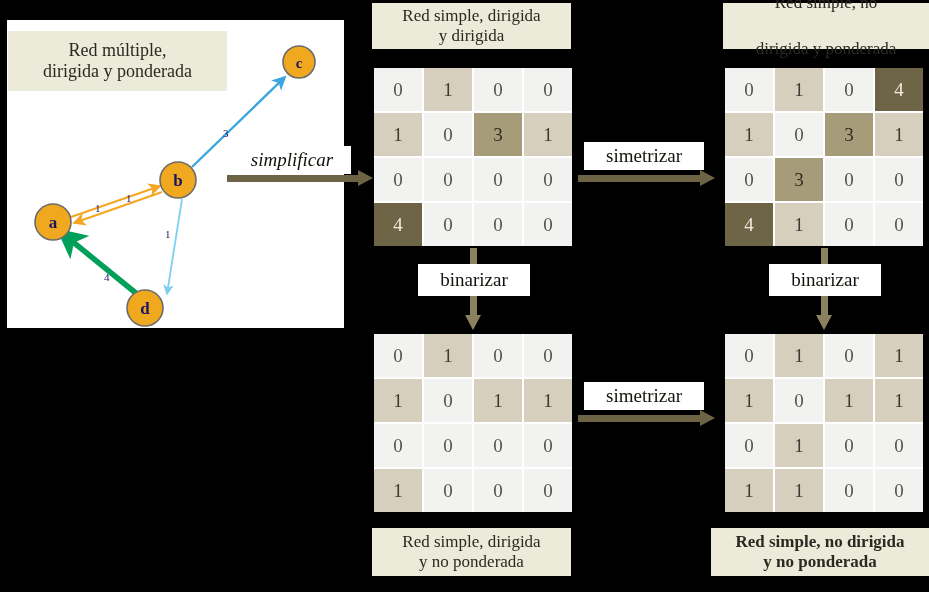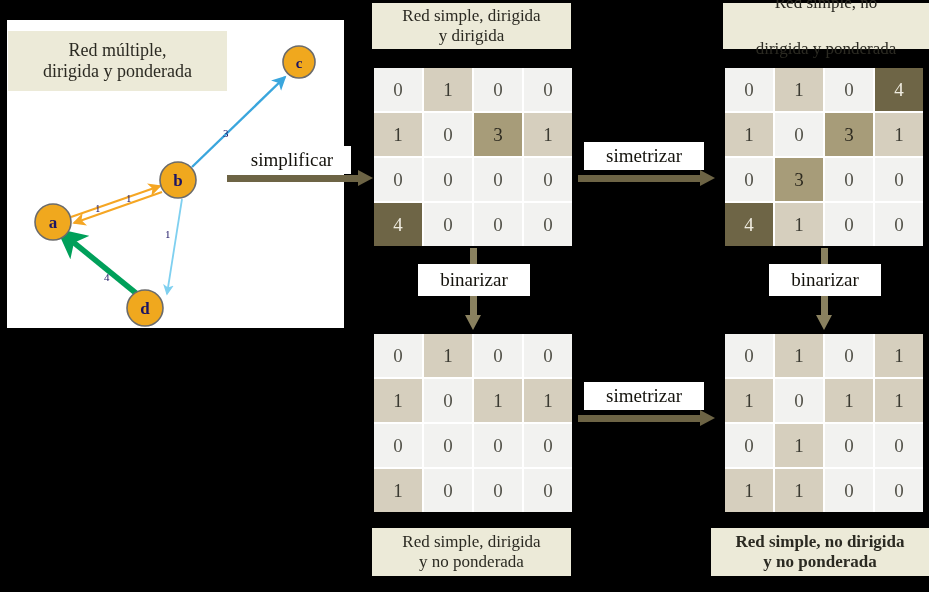--- a/index.html
+++ b/index.html
@@ -211,21 +211,21 @@
       <div class="cell v1">1</div>
       <div class="cell v1">1</div>
       <div class="cell v0">0</div>
       <div class="cell v0">0</div>
     </div>
 
   <div class="arrow-h" style="left:227px;top:172px;width:146px;">
     <div class="shaft" style="width:131px;"></div>
     <div class="head" style="left:131px;"></div>
   </div>
-  <div class="flow-label" style="left:233px;top:146px;width:118px;height:28px;">simplificar</div>
+  <div class="flow-label" style="left:233px;top:146px;width:118px;height:28px;font-style:italic;">simplificar</div>
 
   <div class="arrow-h" style="left:578px;top:172px;width:137px;">
     <div class="shaft" style="width:122px;"></div>
     <div class="head" style="left:122px;"></div>
   </div>
   <div class="flow-label" style="left:584px;top:142px;width:120px;height:28px;">simetrizar</div>
 
   <div class="arrow-v" style="left:467px;top:248px;height:82px;">
     <div class="shaft" style="height:67px;"></div>
     <div class="head" style="top:67px;"></div>

